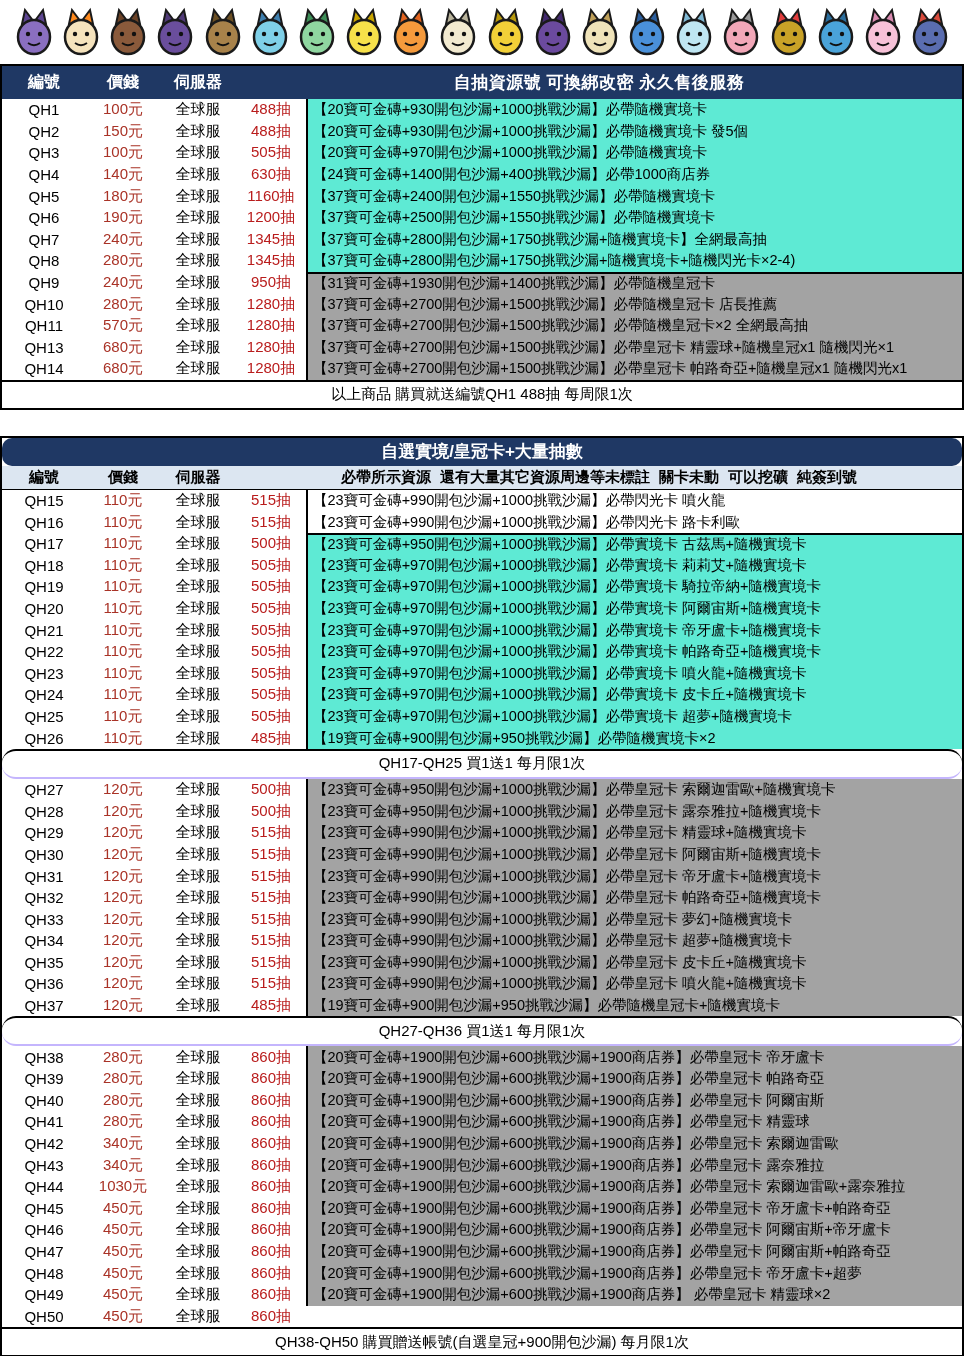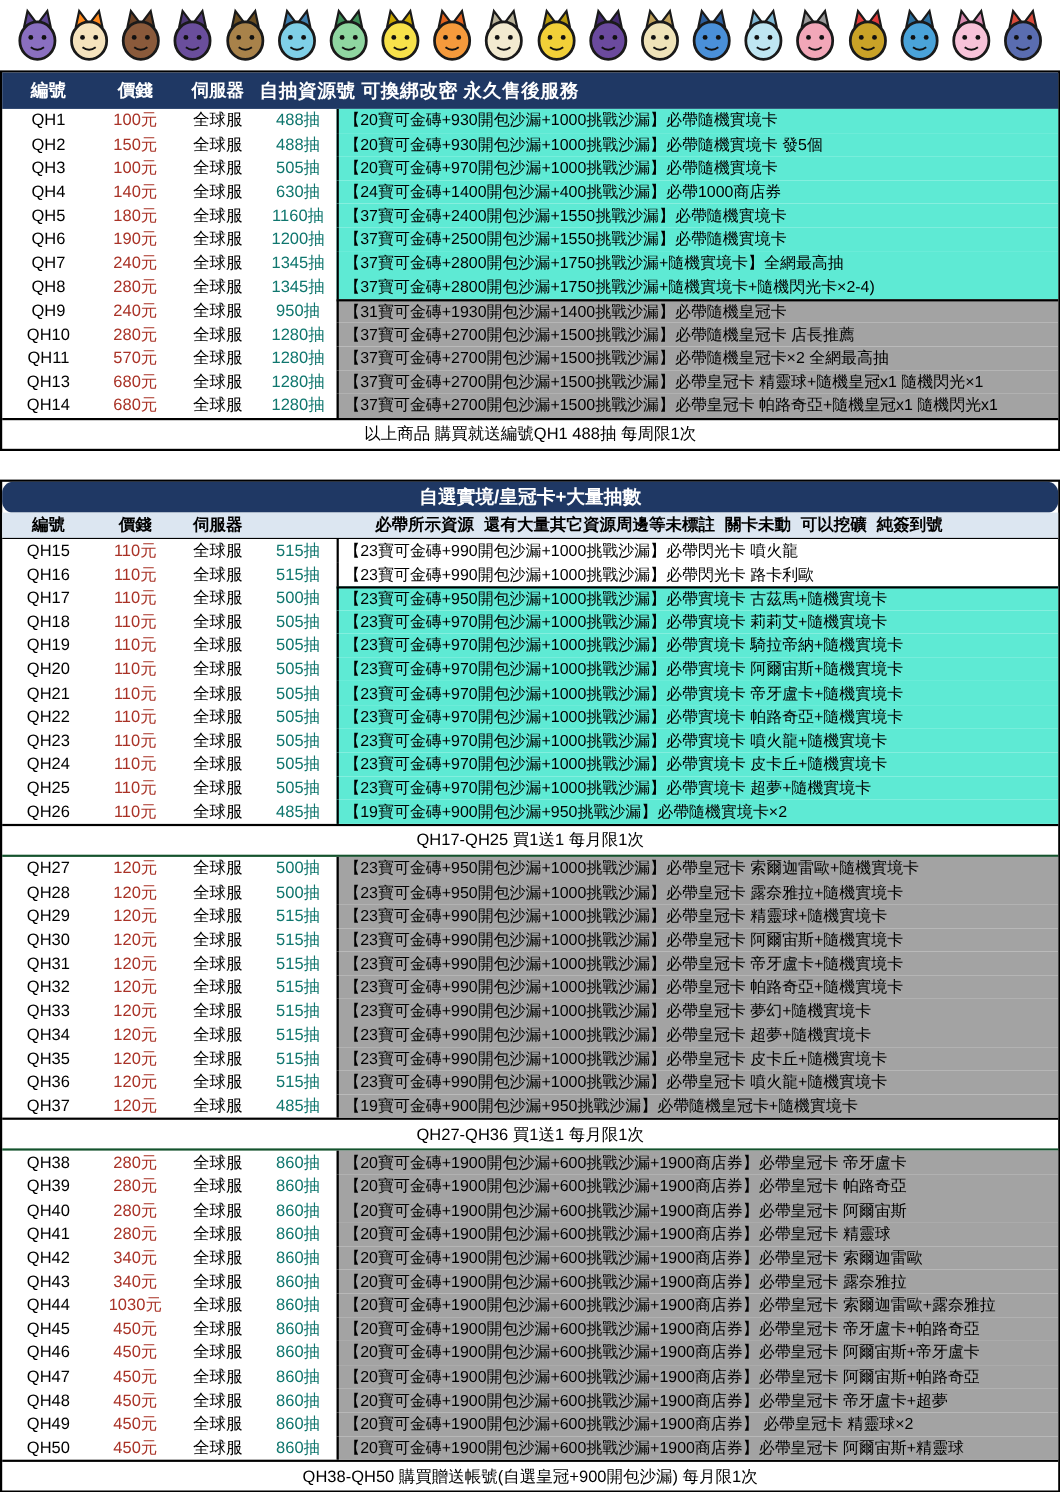--- a/index.html
+++ b/index.html
@@ -6,37 +6,37 @@
   body{width:964px;font-family:"Liberation Sans","DejaVu Sans",sans-serif;color:#000;}
   .page{width:964px;}
   
   .sprite-strip{height:62px;display:flex;align-items:center;justify-content:space-between;padding:2px 12px 0 12px;box-sizing:border-box;}
   .sprite{width:44px;height:50px;flex:0 0 auto;}
   
   .tbl{margin:0 0;border:2px solid #000;background:#fff;}
   .tbl1{margin-top:2px;}
   .gap{height:26px;}
   .navbar{background:#1F3864;color:#fff;font-weight:bold;display:flex;align-items:center;height:33px;font-size:16px;}
-  .title-center{flex:1;font-size:17px;letter-spacing:.5px;}
+  .title-center{flex:1;text-align:center;font-size:17px;letter-spacing:.5px;}
   .t2title{background:#1F3864;color:#fff;font-weight:bold;height:28px;display:flex;align-items:center;justify-content:center;font-size:17px;border-radius:10px;}
   .colhdr{background:#DCE6F1;height:23px;display:flex;align-items:center;font-weight:bold;font-size:15px;border-bottom:1px solid #000;}
   .c-id{width:84px;text-align:center;flex:0 0 auto;}
   .c-price{width:74px;text-align:center;flex:0 0 auto;color:#A93226;}
   .c-server{width:76px;text-align:center;flex:0 0 auto;}
-  .c-draws{width:70px;text-align:center;flex:0 0 auto;color:#0f766e;}
+  .c-draws{width:70px;text-align:center;flex:0 0 auto;color:#b91c1c;}
   .c-detail{flex:1;align-self:stretch;display:flex;align-items:center;padding-left:5px;border-left:2px solid #000;white-space:nowrap;overflow:hidden;font-size:14.5px;}
   .hdr-id,.hdr-price,.hdr-server{color:#fff;}
   .colhdr .c-id,.colhdr .c-price,.colhdr .c-server{color:#000;}
   .colhdr .c-note{flex:1;text-align:center;font-size:15px;font-family:Liberation Mono, monospace;}
   .row{display:flex;align-items:center;height:21.6px;font-size:15px;}
   .bg-blue{background:#5eead4;}
   .bg-gold{background:#a3a3a3;}
   .bt{border-top:2px solid #000;}
   .footer-row{height:26px;display:flex;align-items:center;justify-content:center;font-size:15px;border-top:2px solid #000;}
-  .footer-mid{border-bottom:2px solid #14532d;}
+  .footer-mid{border-bottom:2px solid #c4b5fd;border-radius:14px;}
 </style>
 </head>
 <body>
 
 <div class="page">
 
   <div class="sprite-strip">
       <div class="sprite"><svg width="44" height="50" viewBox="0 0 44 50">
           <polygon points="10,17 13,3 22,15" fill="#5d4591" stroke="#1a1a1a" stroke-width="2"></polygon>
           <polygon points="34,17 31,3 22,15" fill="#5d4591" stroke="#1a1a1a" stroke-width="2"></polygon>
@@ -562,19 +562,18 @@
           <div class="c-price">450元</div>
           <div class="c-server">全球服</div>
           <div class="c-draws">860抽</div>
           <div class="c-detail bg-gold">【20寶可金磚+1900開包沙漏+600挑戰沙漏+1900商店券】 必帶皇冠卡 精靈球×2</div>
         </div>
         <div class="row">
           <div class="c-id">QH50</div>
           <div class="c-price">450元</div>
           <div class="c-server">全球服</div>
           <div class="c-draws">860抽</div>
-          <div class="c-detail bg-gold">【20寶可金磚+1900開包沙漏+600挑戰沙漏+1900商店券】必帶皇冠卡 阿爾宙斯+精靈球</div>
         </div>
       </div>
     <div class="footer-row">QH38-QH50 購買贈送帳號(自選皇冠+900開包沙漏) 每月限1次</div>
   </div>
 
 </div>
 
 </body></html>

